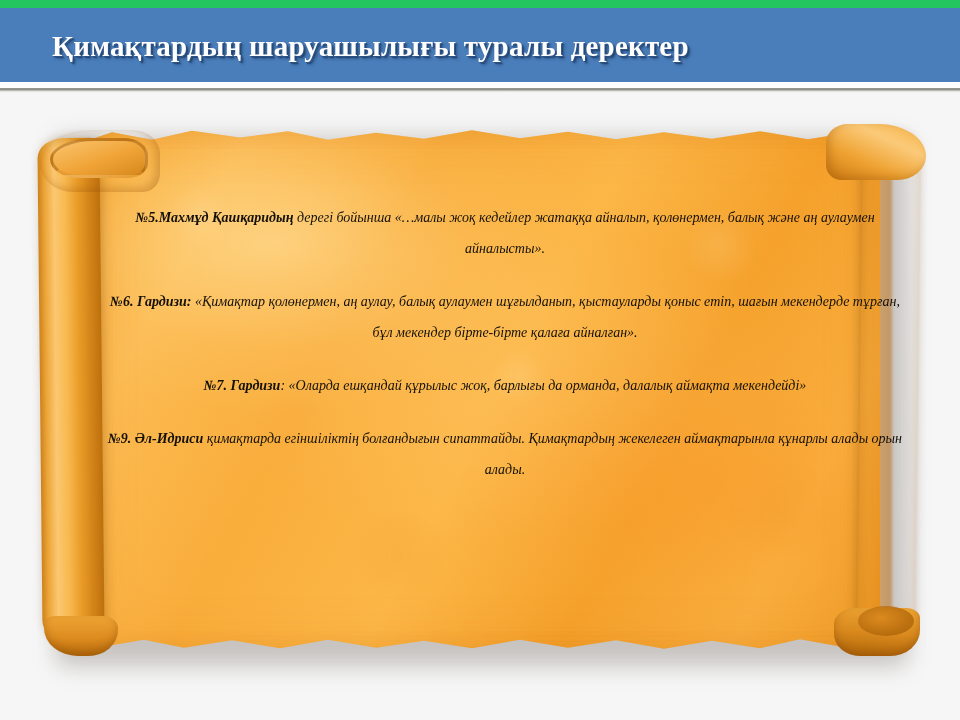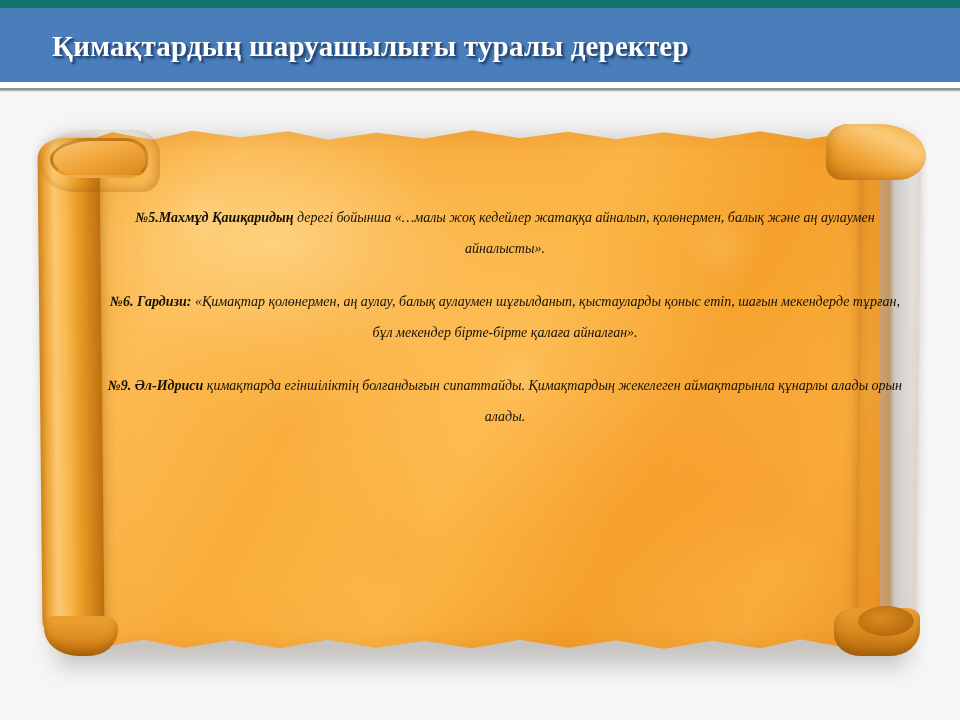--- a/index.html
+++ b/index.html
@@ -11,21 +11,21 @@
     height: 720px;
     overflow: hidden;
     background: #ffffff;
     font-family: "Liberation Serif", serif;
   }
 
   .slide {
     position: relative;
     width: 960px;
     height: 720px;
-    background: #0f766e;
+    background: #22c55e;
   }
 
   
   .title-band {
     position: absolute;
     left: 0;
     top: 8px;
     width: 960px;
     height: 74px;
     background: #4a7ebb;
@@ -338,20 +338,23 @@
     <div class="scroll-text">
 
       <div class="para p1">
         <span class="lead">№5.Махмұд Қашқаридың</span><span> дерегі бойынша «…малы жоқ кедейлер жатаққа айналып, қолөнермен, балық және аң аулаумен айналысты».</span>
       </div>
 
       <div class="para p2">
         <span class="lead">№6. Гардизи:</span><span> «Қимақтар қолөнермен, аң аулау, балық аулаумен шұғылданып, қыстауларды қоныс етіп, шағын мекендерде тұрған, бұл мекендер бірте-бірте қалаға айналған».</span>
       </div>
 
+      <div class="para p3">
+        <span class="lead">№7. Гардизи</span><span>: «Оларда ешқандай құрылыс жоқ, барлығы да орманда, далалық аймақта мекендейді»</span>
+      </div>
 
       <div class="para p4">
         <span class="lead">№9. Әл-Идриси</span><span> қимақтарда егіншіліктің болғандығын сипаттайды. Қимақтардың жекелеген аймақтарынла құнарлы алады орын алады.</span>
       </div>
 
     </div>
   </div>
 
 </div>
 

